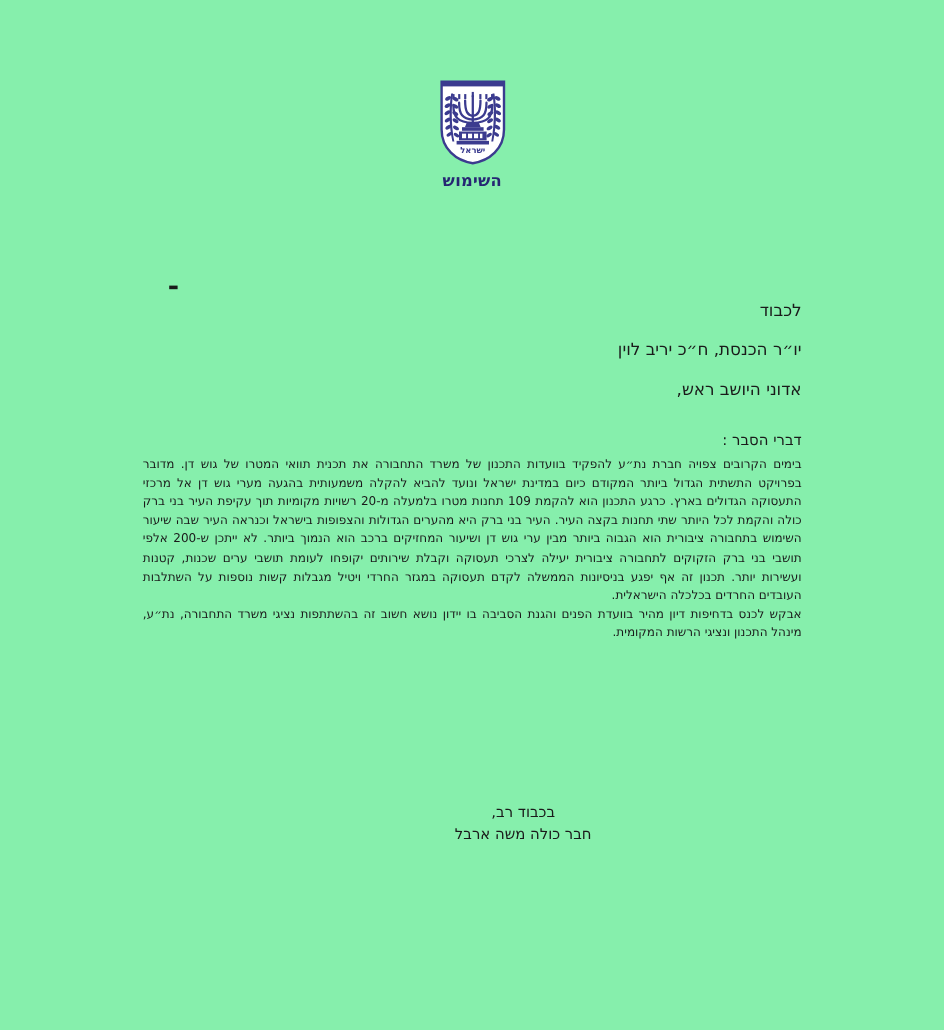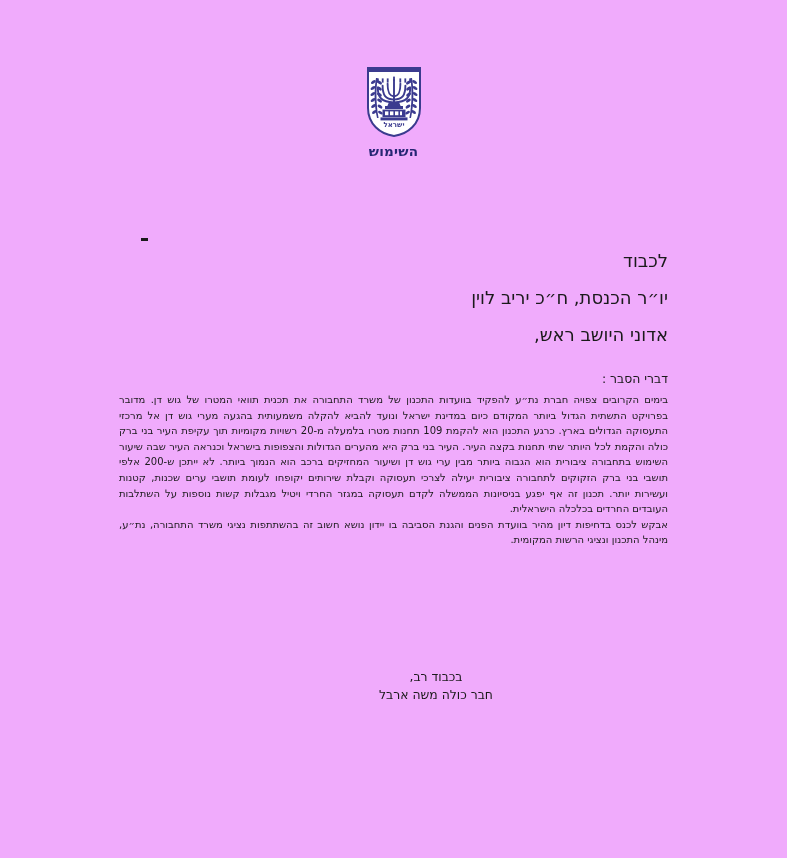--- a/index.html
+++ b/index.html
@@ -13,21 +13,21 @@
     height: 858px;
     position: relative;
     font-family: "DejaVu Sans", "Liberation Sans", sans-serif;
     color: #1a1a1a;
     overflow: hidden;
   }
 
   .page {
     position: absolute;
     inset: 0;
-    background: #f0abfc;
+    background: #86efac;
   }
 
   
   .letterhead {
     position: absolute;
     top: 66px;
     left: 0;
     right: 0;
     display: flex;
     flex-direction: column;
@@ -61,21 +61,21 @@
   .content {
     position: absolute;
     top: 252px;
     left: 119px;
     width: 549px;   
     direction: rtl;
     text-align: right;
   }
 
   .addressee-block {
-    font-size: 18px;
+    font-size: 14px;
     line-height: 1;
   }
   .addressee-block .line {
     margin-bottom: 19px;
   }
   .addressee-block .line:last-child {
     margin-bottom: 0;
   }
 
   .request-block {

